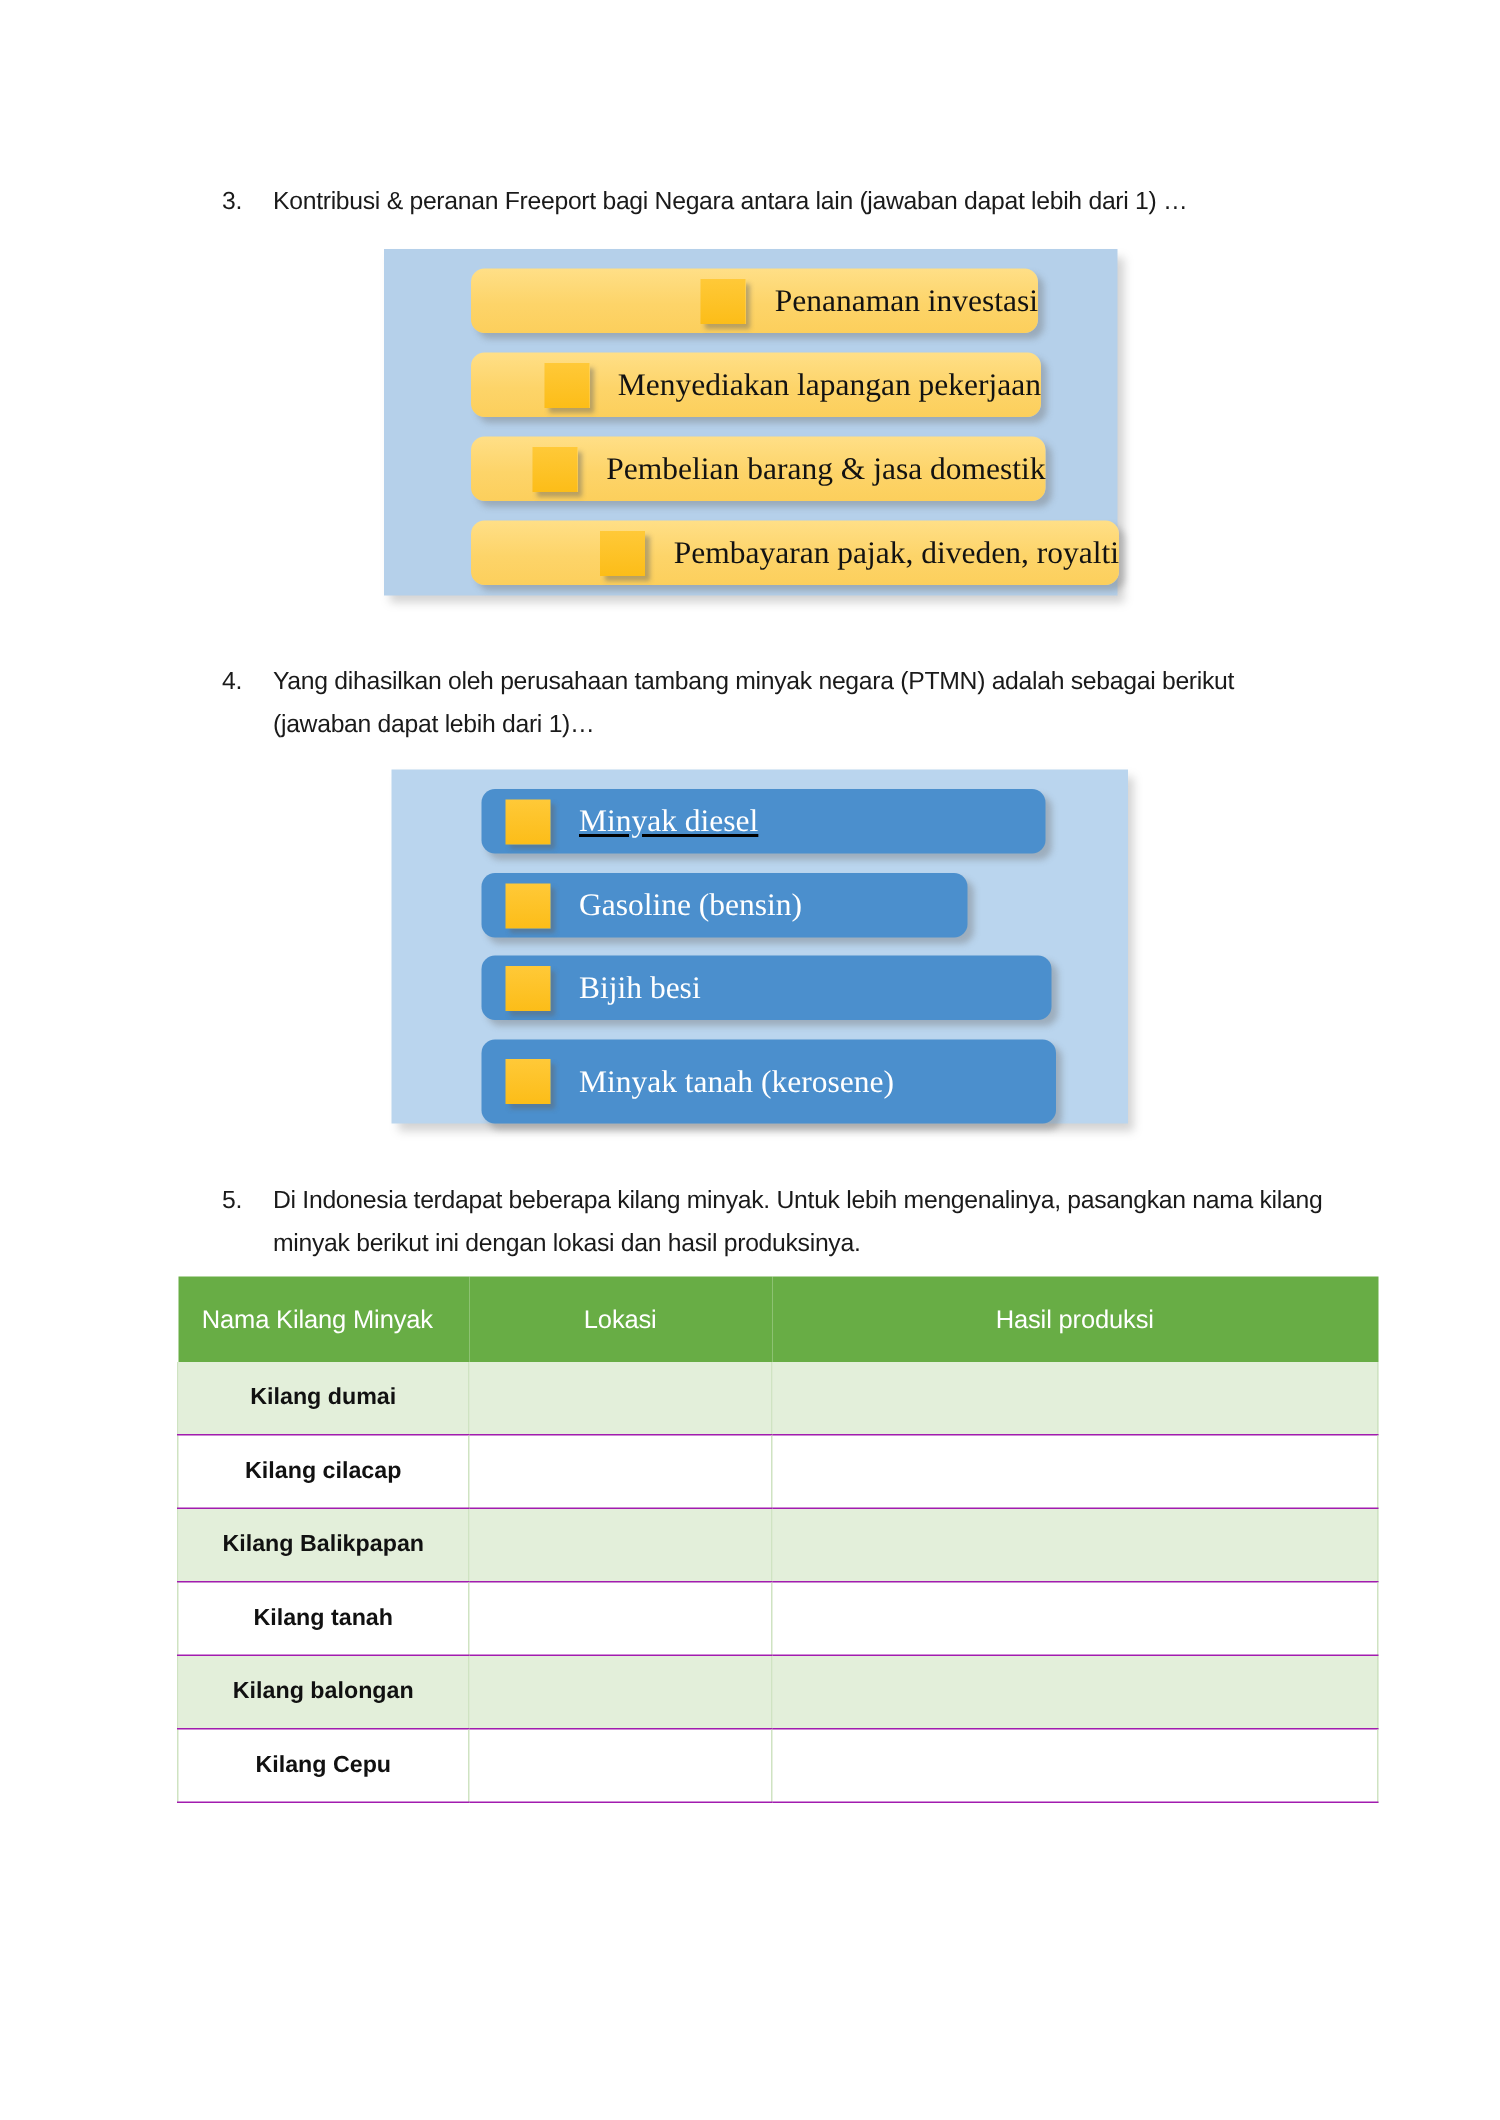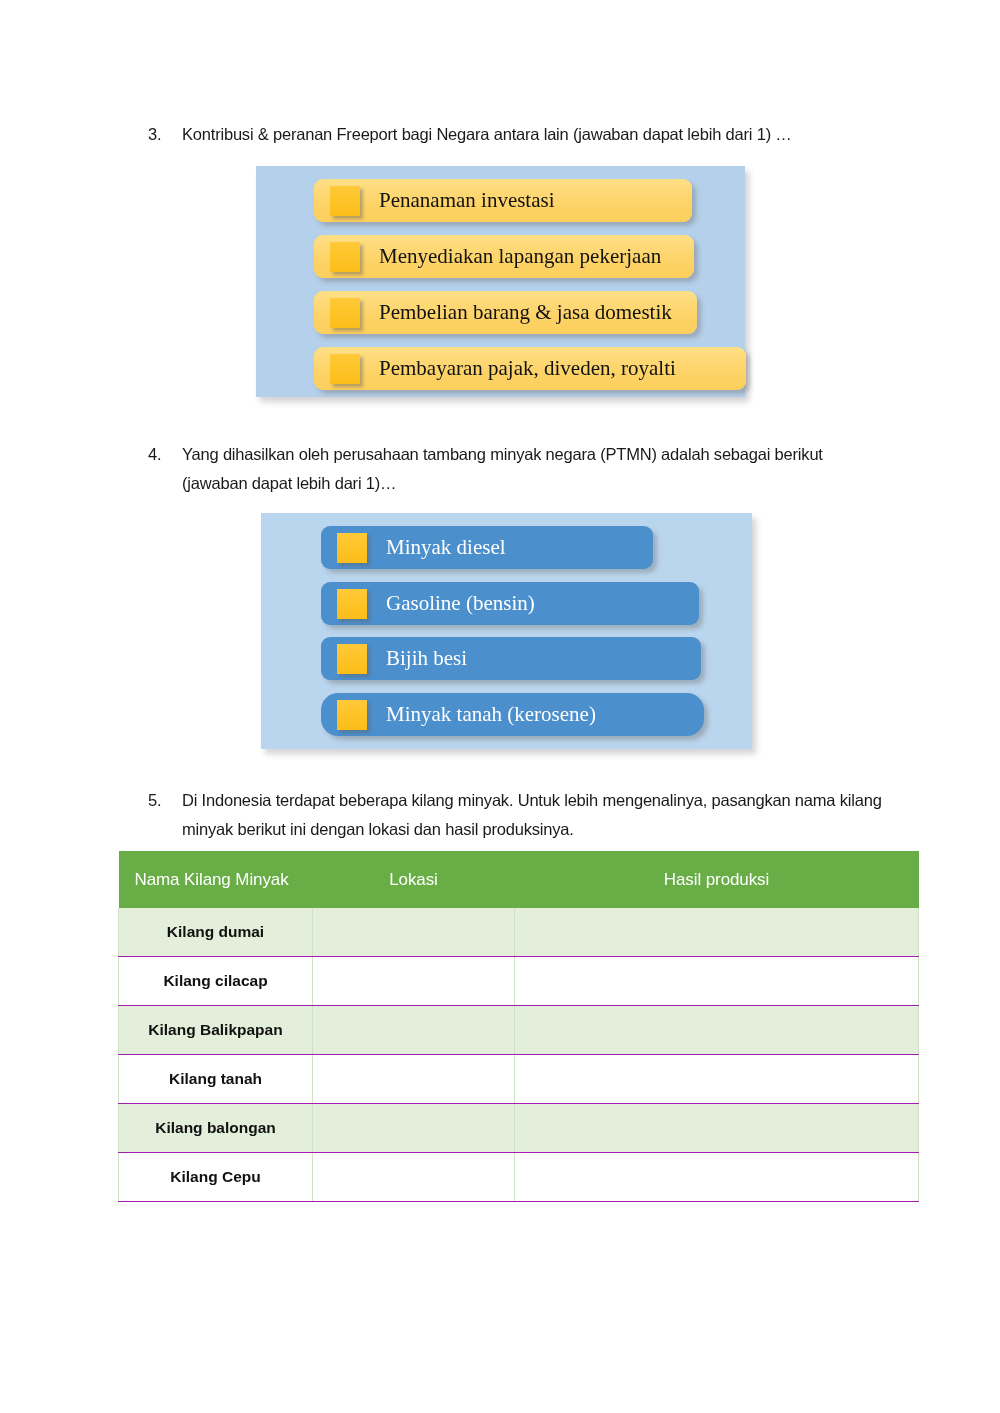--- a/index.html
+++ b/index.html
@@ -67,20 +67,21 @@
     line-height: 1;
     white-space: nowrap;
   }
 
   
   .block-yellow .frame {
     background: #b5d0ea;
   }
   .block-yellow .pill {
     background: linear-gradient(180deg, #ffdf87 0%, #fdd469 55%, #fccf5c 100%);
+    justify-content: flex-end;
   }
   .block-yellow .pill .chk {
     background: linear-gradient(180deg, #ffc938 0%, #fcbd18 100%);
   }
   .block-yellow .pill .ptext {
     color: #121212;
   }
 
   
   .block-blue .frame {
@@ -173,36 +174,36 @@
 </div>
 
 <div class="question" style="left:148px; top:440px; width:700px;">
   <span class="q-num">4.</span>
   <span class="q-text">Yang dihasilkan oleh perusahaan tambang minyak negara (PTMN) adalah sebagai berikut (jawaban dapat lebih dari 1)…</span>
 </div>
 
 <div class="smart-block block-blue" style="left:261px; top:513px; width:491px; height:236px;">
   <div class="frame"></div>
 
-  <div class="pill" style="left:60px; top:13px; width:332px; height:43px;">
+  <div class="pill" style="left:60px; top:13px; width:376px; height:43px;text-decoration:underline;">
     <span class="chk"></span>
     <span class="ptext">Minyak diesel</span>
   </div>
 
-  <div class="pill" style="left:60px; top:69px; width:378px; height:43px;">
+  <div class="pill" style="left:60px; top:69px; width:324px; height:43px;">
     <span class="chk"></span>
     <span class="ptext">Gasoline (bensin)</span>
   </div>
 
   <div class="pill" style="left:60px; top:124px; width:380px; height:43px;">
     <span class="chk"></span>
     <span class="ptext">Bijih besi</span>
   </div>
 
-  <div class="pill" style="left:60px; top:180px; width:383px; height:43px;border-radius:17px;">
+  <div class="pill" style="left:60px; top:180px; width:383px; height:56px;">
     <span class="chk"></span>
     <span class="ptext">Minyak tanah (kerosene)</span>
   </div>
 </div>
 
 <div class="question" style="left:148px; top:786px; width:745px;">
   <span class="q-num">5.</span>
   <span class="q-text">Di Indonesia terdapat beberapa kilang minyak. Untuk lebih mengenalinya, pasangkan nama kilang minyak berikut ini dengan lokasi dan hasil produksinya.</span>
 </div>
 

